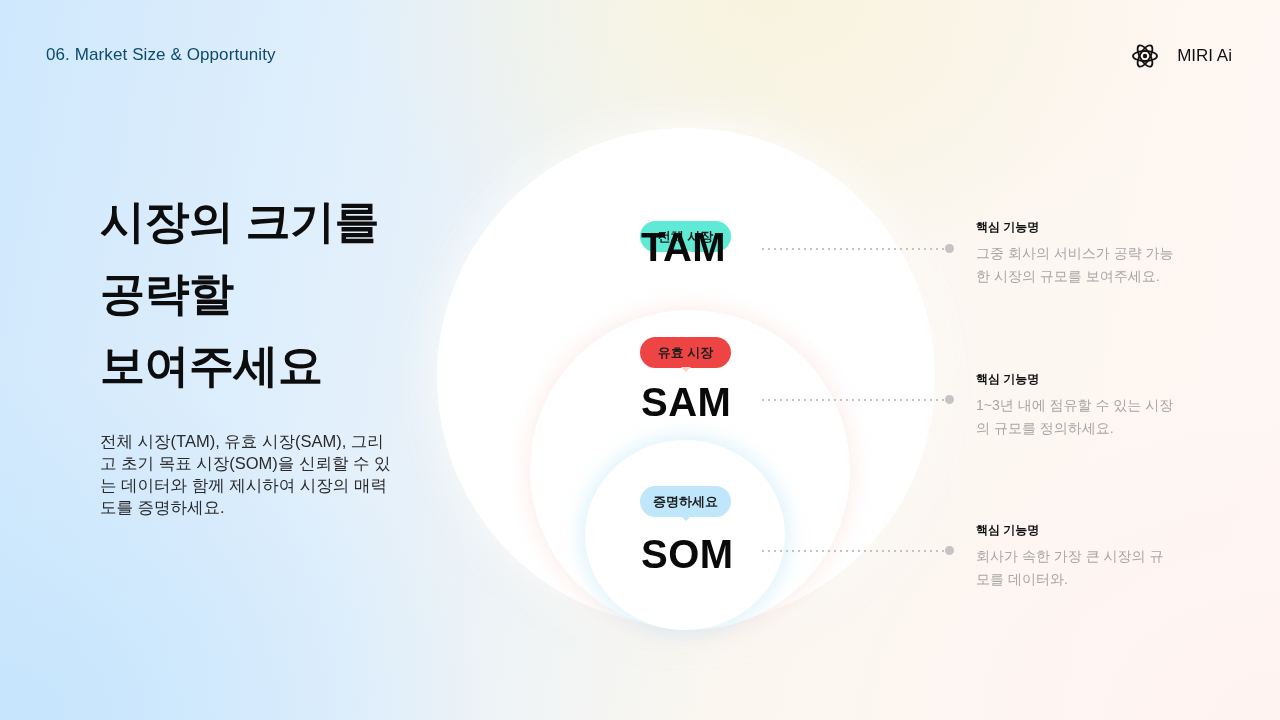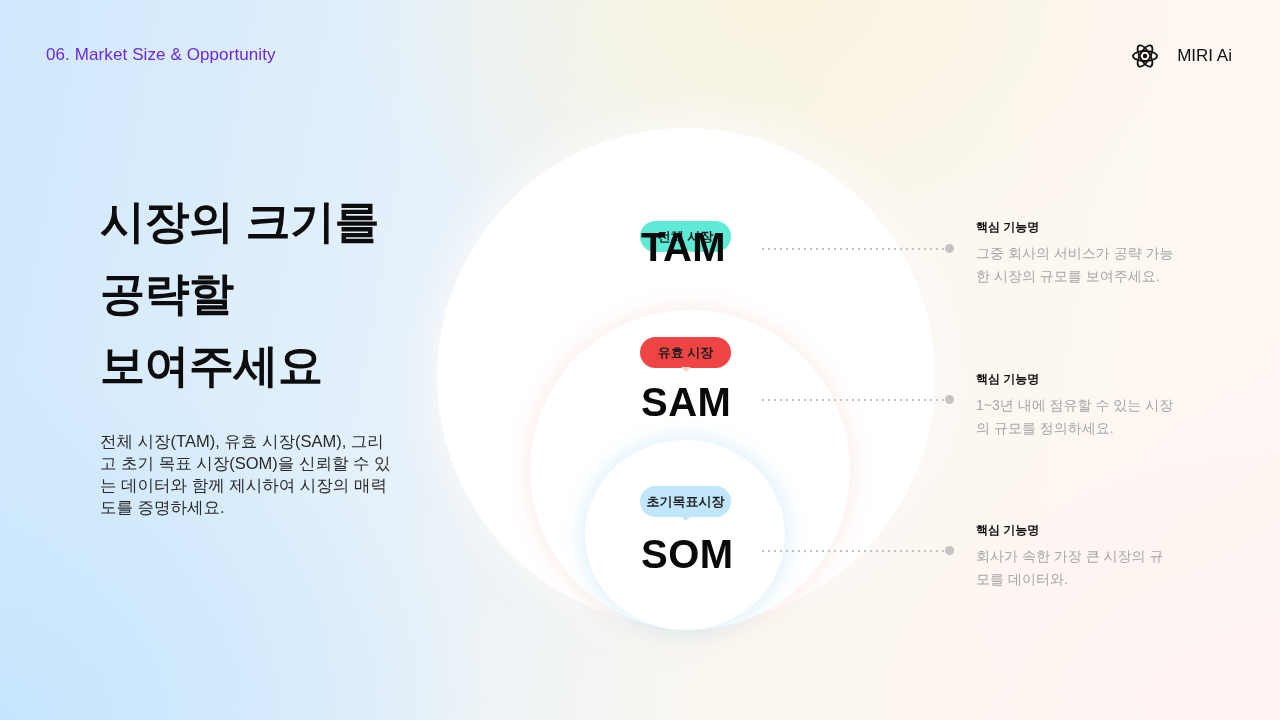--- a/index.html
+++ b/index.html
@@ -9,21 +9,21 @@
     font-family: "Liberation Sans", "DejaVu Sans", sans-serif;
     color: #111;
     background:
       radial-gradient(ellipse 700px 500px at 0% 100%, #c6e5fd 0%, rgba(198,229,253,0) 70%),
       radial-gradient(ellipse 600px 420px at 60% 0%, #f8f3de 0%, rgba(248,243,222,0) 70%),
       radial-gradient(ellipse 700px 500px at 100% 100%, #fff3f1 0%, rgba(255,243,241,0) 70%),
       linear-gradient(100deg, #cfe8fd 0%, #e3f0fb 30%, #fbf7f0 60%, #fff7f3 100%);
   }
   .header-title {
     position: absolute; left: 46px; top: 45px;
-    font-size: 17px; color: #6d28d9; letter-spacing: 0.1px;
+    font-size: 17px; color: #0c4a6e; letter-spacing: 0.1px;
   }
   .brand {
     position: absolute; right: 48px; top: 42px;
     display: flex; align-items: center; gap: 18px;
   }
   .brand svg { width: 28px; height: 28px; }
   .brand-name { font-size: 17px; color: #111; font-weight: 500; }
 
   .headline {
     position: absolute; left: 100px; top: 186px;
@@ -128,21 +128,21 @@
   <div class="abbr" style="top:43px;">SAM</div>
   <div class="dots" style="top:62px;"></div>
   <div class="dot-end" style="top:58px;"></div>
 </div>
 <div class="feature" style="top:371px;">
   <div class="feature-title">핵심 기능명</div>
   <div class="feature-desc">1~3년 내에 점유할 수 있는 시장의 규모를 정의하세요.</div>
 </div>
 
 <div class="row" style="top:486px;">
-  <div class="pill" style="background:#bfe6fa; --pill:#bfe6fa;">초기목표시장</div>
+  <div class="pill" style="background:#bfe6fa; --pill:#bfe6fa;">증명하세요</div>
   <div class="abbr" style="top:46px;">SOM</div>
   <div class="dots" style="top:64px;"></div>
   <div class="dot-end" style="top:60px;"></div>
 </div>
 <div class="feature" style="top:522px;">
   <div class="feature-title">핵심 기능명</div>
   <div class="feature-desc">회사가 속한 가장 큰 시장의 규모를 데이터와.</div>
 </div>
 
 </body></html>

